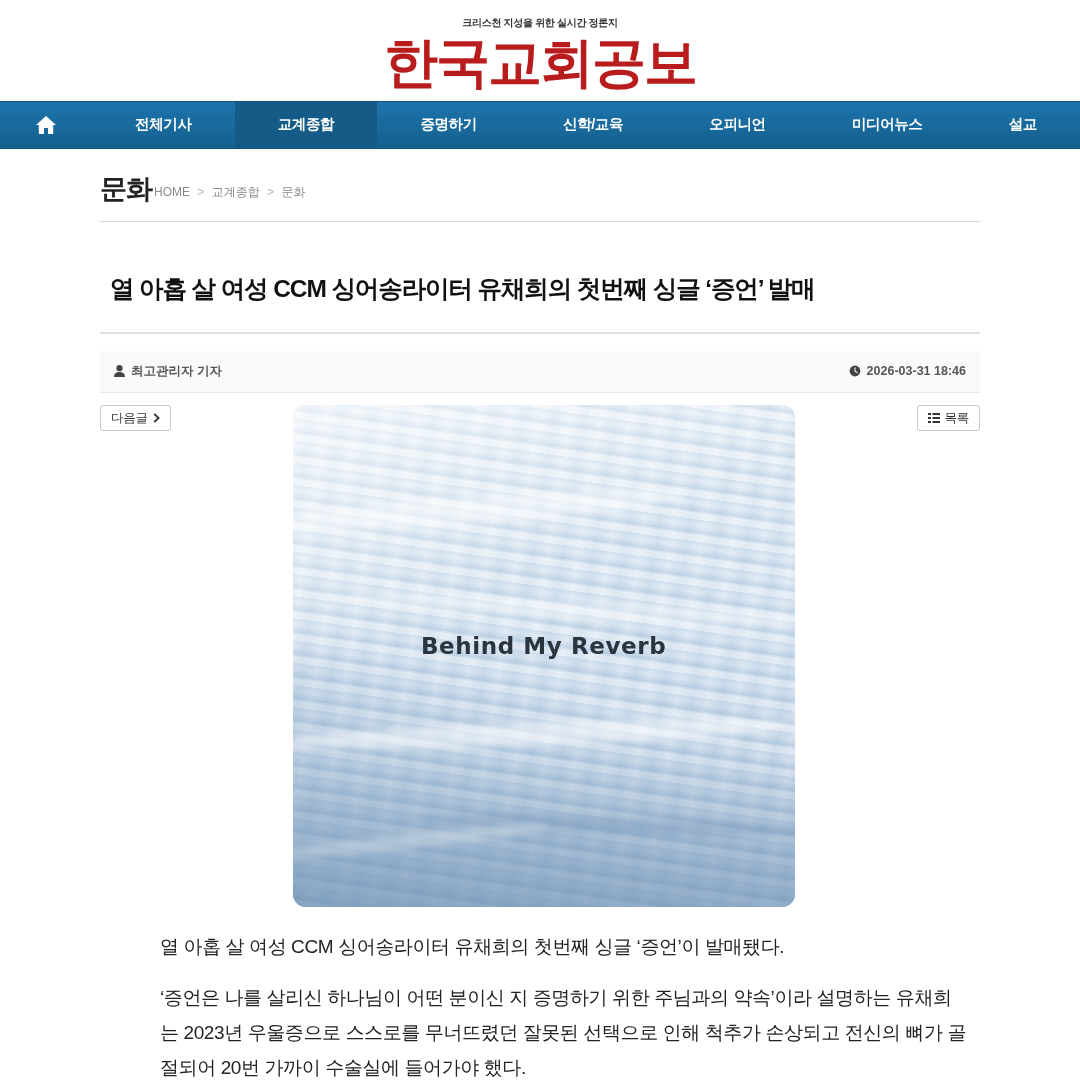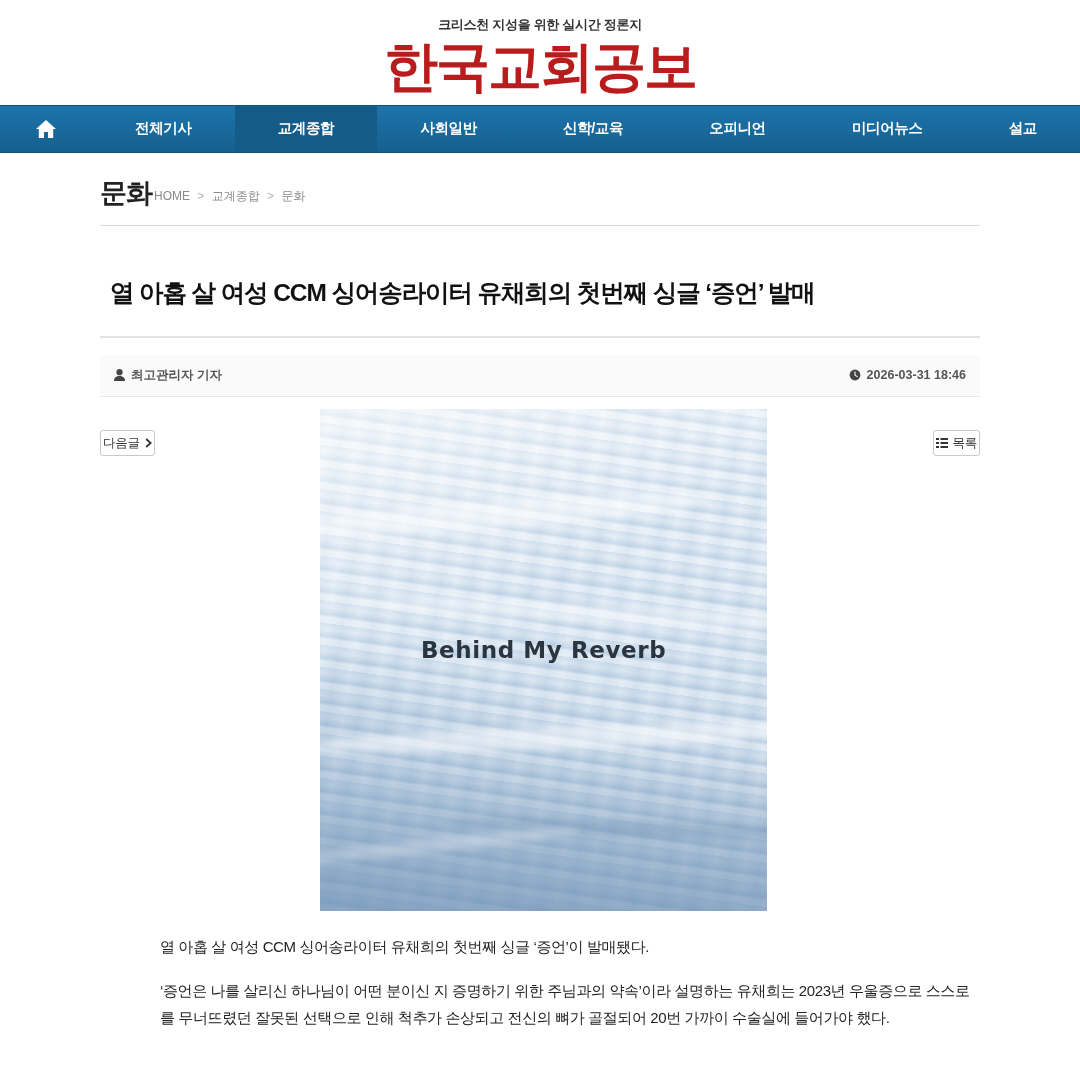--- a/index.html
+++ b/index.html
@@ -13,21 +13,21 @@
   }
   body { width: 1080px; min-height: 1080px; overflow: hidden; }
 
   
   .masthead {
     text-align: center;
     padding: 16px 0 10px;
     background: #ffffff;
   }
   .masthead .slogan {
-    font-size: 13px;
+    font-size: 10px;
     font-weight: bold;
     color: #333;
     letter-spacing: -0.3px;
     margin-bottom: 4px;
   }
   .masthead .logo {
     font-size: 54px;
     font-weight: 900;
     color: #b91c1c;
     letter-spacing: -2px;
@@ -131,40 +131,40 @@
   }
   .btn {
     display: inline-flex;
     align-items: center;
     gap: 5px;
     border: 1px solid #c9c9c9;
     background: #fff;
     border-radius: 3px;
     font-size: 12.5px;
     color: #333;
-    padding: 6px 2px;
+    padding: 6px 10px;
     cursor: pointer;
     letter-spacing: -0.3px;
     line-height: 1;
-    margin-top: 21px;
   }
   .btn svg { display: block; }
 
   
   .figure-wrap {
     flex: 1 1 auto;
     display: flex;
     justify-content: center;
   }
   .cover {
-    width: 447px;
+    width: 502px;
     height: 502px;
     position: relative;
     overflow: hidden;
     background: #b9cfe4;
+    border-radius: 13px;
   }
   .cover .paint {
     position: absolute;
     inset: 0;
     background:
       linear-gradient(155deg, rgba(255,255,255,0.55) 0%, rgba(255,255,255,0) 40%),
       linear-gradient(15deg, rgba(120,155,190,0.55) 0%, rgba(255,255,255,0) 45%),
       repeating-linear-gradient(8deg,
         rgba(255,255,255,0.45) 0px,
         rgba(255,255,255,0.45) 6px,
@@ -205,21 +205,21 @@
     font-family: "DejaVu Sans", sans-serif;
   }
 
   
   .body-copy {
     padding: 22px 10px 30px 60px;
     max-width: 880px;
     margin: 0 auto;
   }
   .body-copy p {
-    font-size: 15px;
+    font-size: 19px;
     line-height: 1.85;
     color: #222;
     margin: 0 0 16px;
     letter-spacing: -0.4px;
   }
 </style>
 </head>
 <body>
 
 <div class="masthead">
@@ -230,21 +230,21 @@
 <nav class="navbar">
   <div class="nav-home">
     <span>
       <svg width="22" height="20" viewBox="0 0 22 20" fill="#ffffff">
         <path d="M11 1 L21 10 L18.2 10 L18.2 19 L13 19 L13 13 L9 13 L9 19 L3.8 19 L3.8 10 L1 10 Z"></path>
       </svg>
     </span>
   </div>
   <div class="nav-item">전체기사</div>
   <div class="nav-item active">교계종합</div>
-  <div class="nav-item">사회일반</div>
+  <div class="nav-item">증명하기</div>
   <div class="nav-item">신학/교육</div>
   <div class="nav-item">오피니언</div>
   <div class="nav-item">미디어뉴스</div>
   <div class="nav-item">설교</div>
 </nav>
 
 <div class="page-head">
   <div class="page-title">문화</div>
   <div class="breadcrumb">
     <span>HOME</span>

